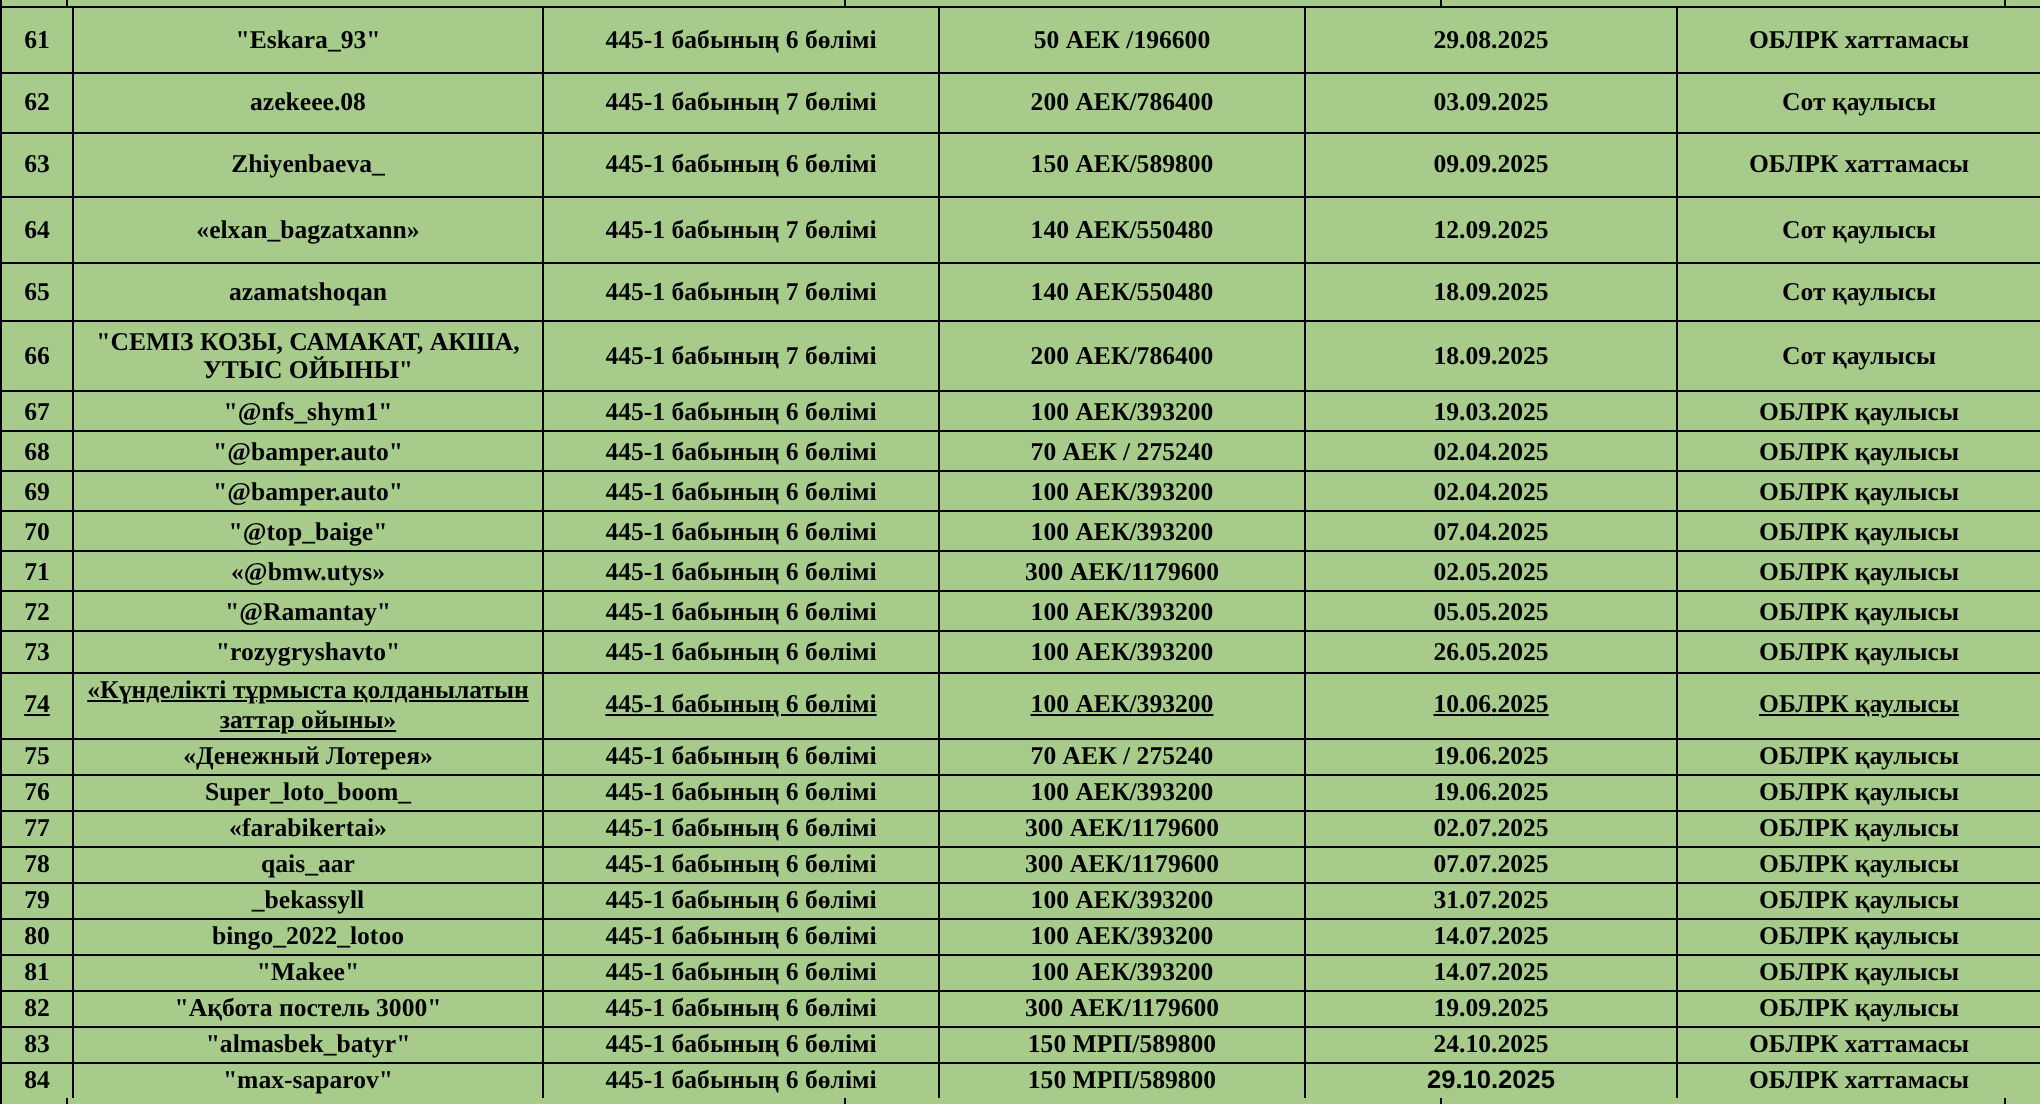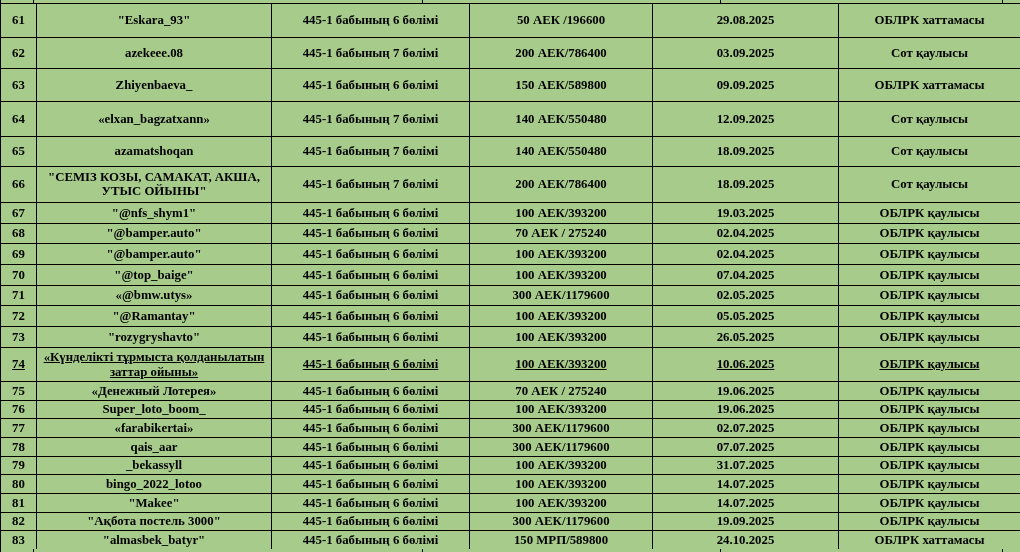--- a/index.html
+++ b/index.html
@@ -244,20 +244,28 @@
       <td class="c-doc">ОБЛРК қаулысы</td>
     </tr>
         <tr style="height: 18px;">
       <td class="c-num">83</td>
       <td class="c-name">"almasbek_batyr"</td>
       <td class="c-article">445-1 бабының 6 бөлімі</td>
       <td class="c-amount">150 МРП/589800</td>
       <td class="c-date">24.10.2025</td>
       <td class="c-doc">ОБЛРК хаттамасы</td>
     </tr>
+        <tr style="height: 18px;">
+      <td class="c-num">84</td>
+      <td class="c-name">"max-saparov"</td>
+      <td class="c-article">445-1 бабының 6 бөлімі</td>
+      <td class="c-amount">150 МРП/589800</td>
+      <td class="c-date sans-date">29.10.2025</td>
+      <td class="c-doc">ОБЛРК хаттамасы</td>
+    </tr>
       </tbody>
   </table>
 
   <div class="edge-strip bottom">
     <div class="tick" style="left:0"></div>
     <div class="tick" style="left:33px"></div>
     <div class="tick" style="left:422px"></div>
     <div class="tick" style="left:720px"></div>
     <div class="tick" style="left:1002px"></div>
   </div>

